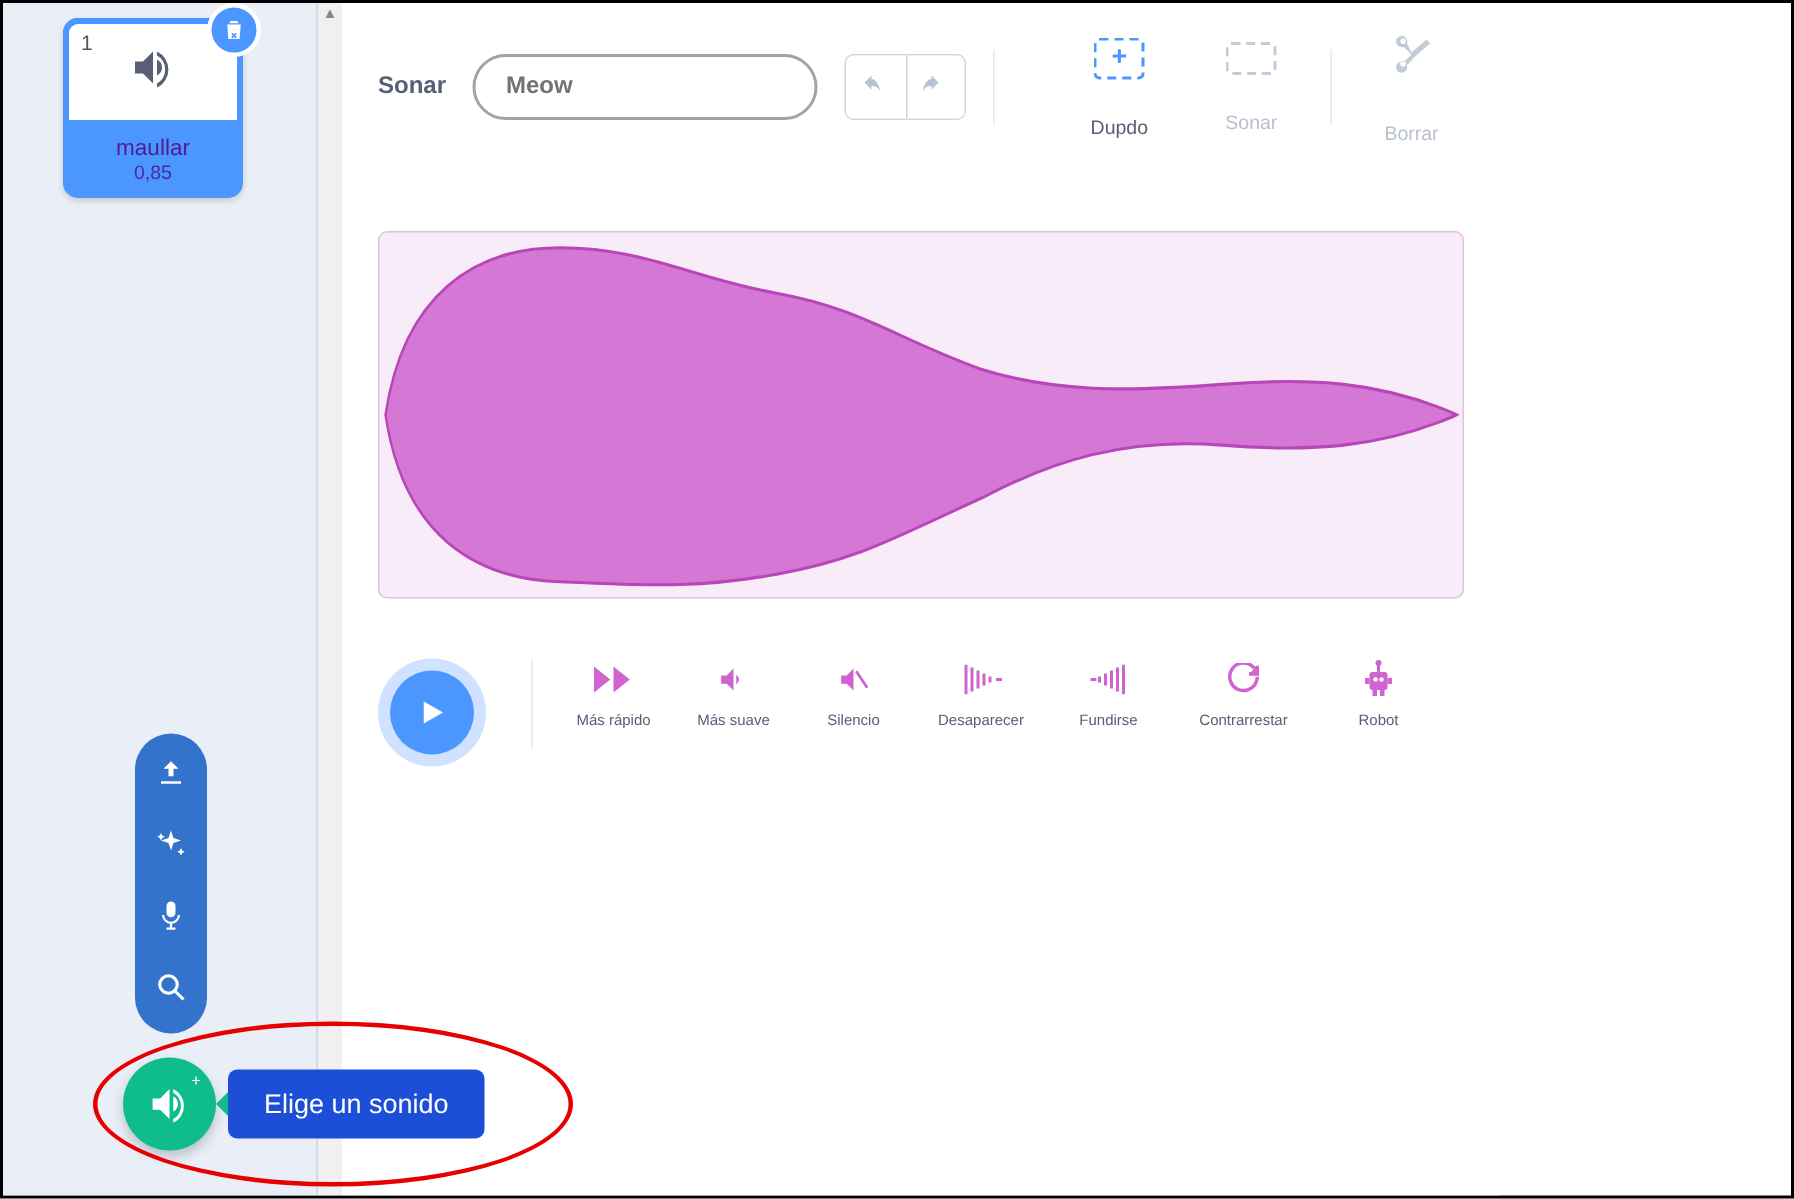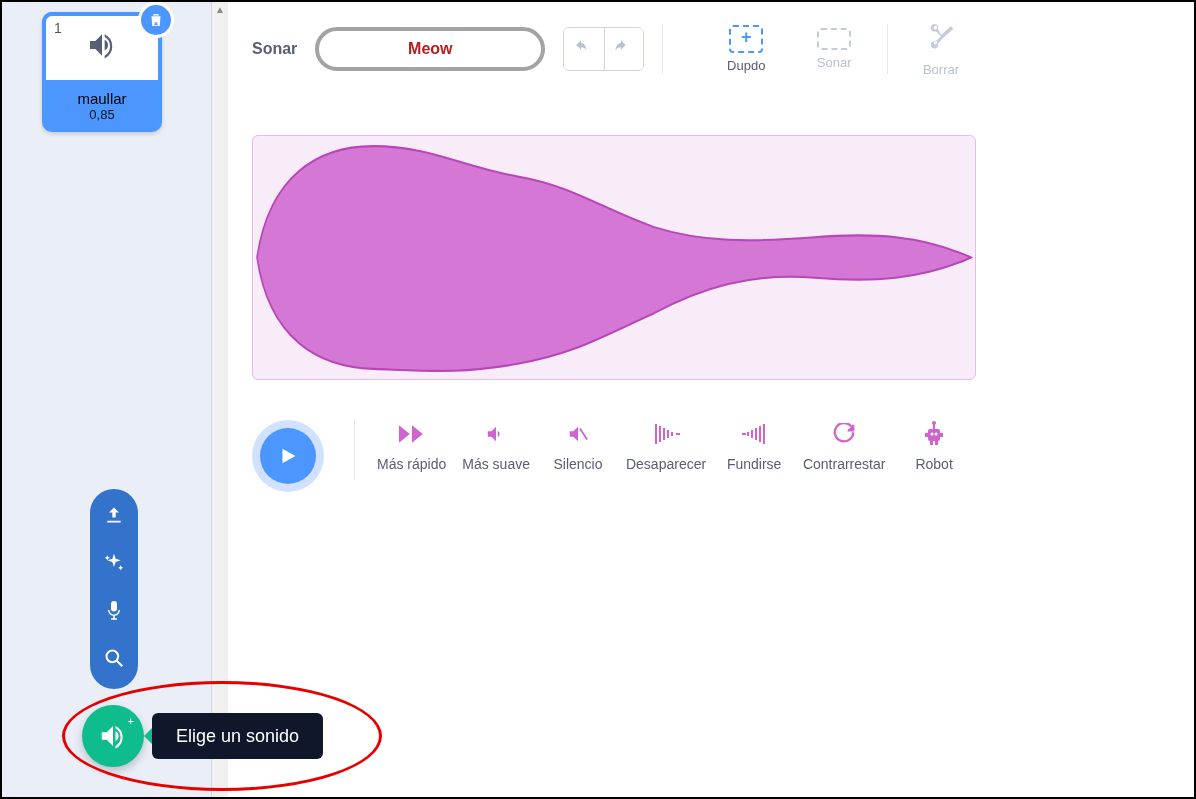--- a/index.html
+++ b/index.html
@@ -59,21 +59,21 @@
     font-size: 14px;
     color: #555;
   }
   .speaker-big {
     font-size: 28px;
     color: #575e75;
   }
   .sound-card-bottom {
     padding: 6px 0 10px 0;
     text-align: center;
-    color: #000000;
+    color: #4c1d95;
   }
   .sound-name { font-size: 15px; }
   .sound-duration { font-size: 13px; opacity: .9; }
   .delete-badge {
     position: absolute;
     top: -10px; right: -12px;
     width: 36px; height: 36px;
     background: #4c97ff;
     border: 3px solid #fff;
     border-radius: 50%;
@@ -96,28 +96,27 @@
     gap: 18px;
   }
   .label-sonar {
     font-weight: 700;
     color: #575e75;
     font-size: 16px;
   }
   .name-input {
     width: 230px;
     height: 44px;
-    border: 4px solid #a3a3a3;
+    border: 2px solid #a3a3a3;
     border-radius: 22px;
     padding: 0 20px;
     font-size: 16px;
     font-weight: 700;
-    color: #b91c1c;
+    color: #737373;
     outline: none;
-    text-align: center;
   }
   .undo-redo {
     display: flex;
     border: 1px solid #d0d5e0;
     border-radius: 6px;
     overflow: hidden;
   }
   .undo-redo button {
     width: 50px; height: 42px;
     background: #fff;
@@ -128,21 +127,21 @@
   }
   .undo-redo button + button { border-left: 1px solid #d0d5e0; }
   .vdiv { width: 1px; height: 50px; background: #e5e8ef; }
 
   .tool-col {
     display: flex; flex-direction: column; align-items: center;
     gap: 6px;
     min-width: 70px;
   }
   .tool-col .ticon { font-size: 26px; }
-  .tool-col .tlabel { font-size: 13px; line-height: 1.1; text-align: center; }
+  .tool-col .tlabel { font-size: 13px; line-height: 1.1; text-align: center; margin-top: 19px; }
   .tool-active .ticon { color: #4c97ff; }
   .tool-active .tlabel { color: #575e75; font-weight: 500; }
   .tool-disabled .ticon { color: #c3cad9; }
   .tool-disabled .tlabel { color: #b9c0cf; }
 
   .dupdo-icon {
     width: 34px; height: 28px;
     border: 2px dashed #4c97ff;
     border-radius: 4px;
     position: relative;
@@ -221,21 +220,21 @@
   .play-btn svg { width: 22px; height: 22px; fill: #fff; }
   .effects-div { width: 1px; height: 60px; background: #e5e8ef; margin-right: 14px; }
 
   .effect {
     display: flex; flex-direction: column; align-items: center;
     gap: 8px;
     padding: 0 8px;
     min-width: 80px;
   }
   .effect .eicon { color: #cf63cf; font-size: 24px; height: 28px; display:flex; align-items:center; }
-  .effect .elabel { color: #575e75; font-size: 14px; white-space: nowrap; }
+  .effect .elabel { color: #575e75; font-size: 10px; white-space: nowrap; }
 
   
   .fab-column {
     position: absolute;
     left: 88px; bottom: 108px;
     width: 48px;
     background: #3373cc;
     border-radius: 24px;
     padding: 16px 0;
     display: flex; flex-direction: column; align-items: center;
@@ -259,21 +258,21 @@
     position: absolute;
     top: 10px; right: 10px;
     font-size: 11px;
     color: #fff;
   }
 
   .fab-tooltip {
     position: absolute;
     left: 150px; bottom: 38px;
     height: 46px;
-    background: #0f172a;
+    background: #1d4ed8;
     border-radius: 6px;
     color: #fff;
     font-size: 18px;
     display: flex; align-items: center;
     padding: 0 24px;
   }
   .fab-tooltip::before {
     content: "";
     position: absolute;
     left: -8px; top: 50%;

